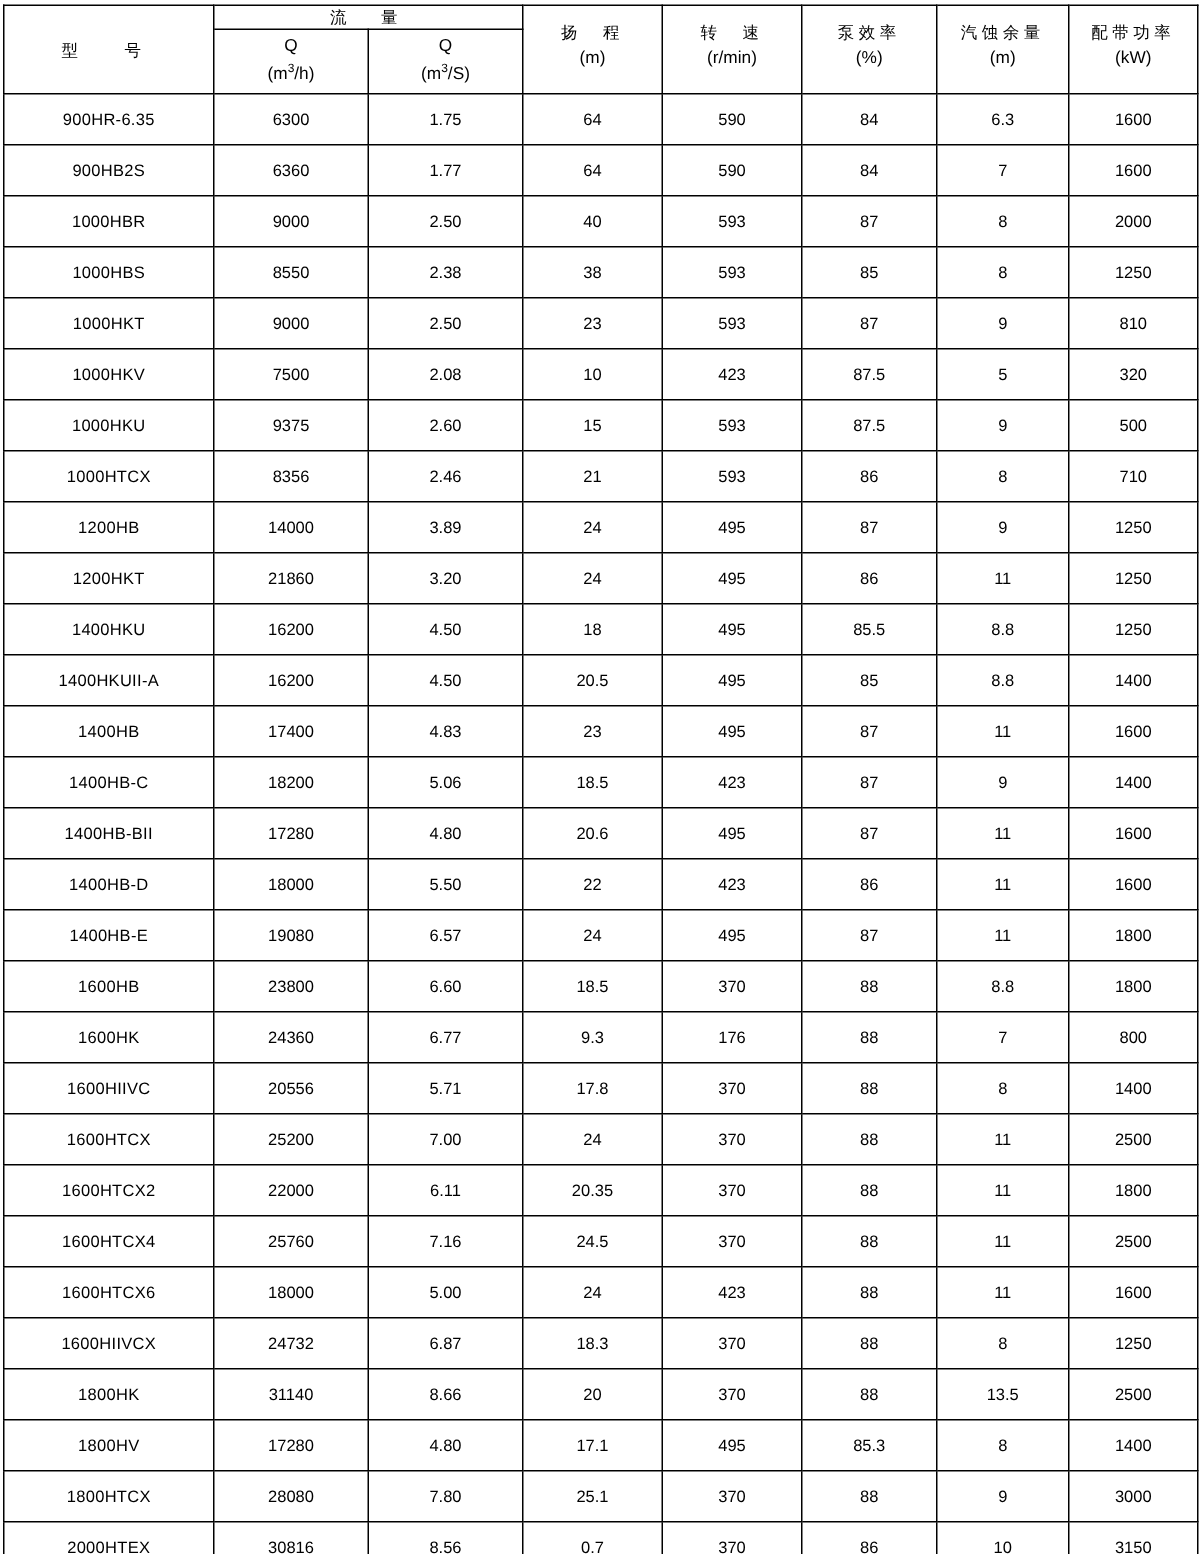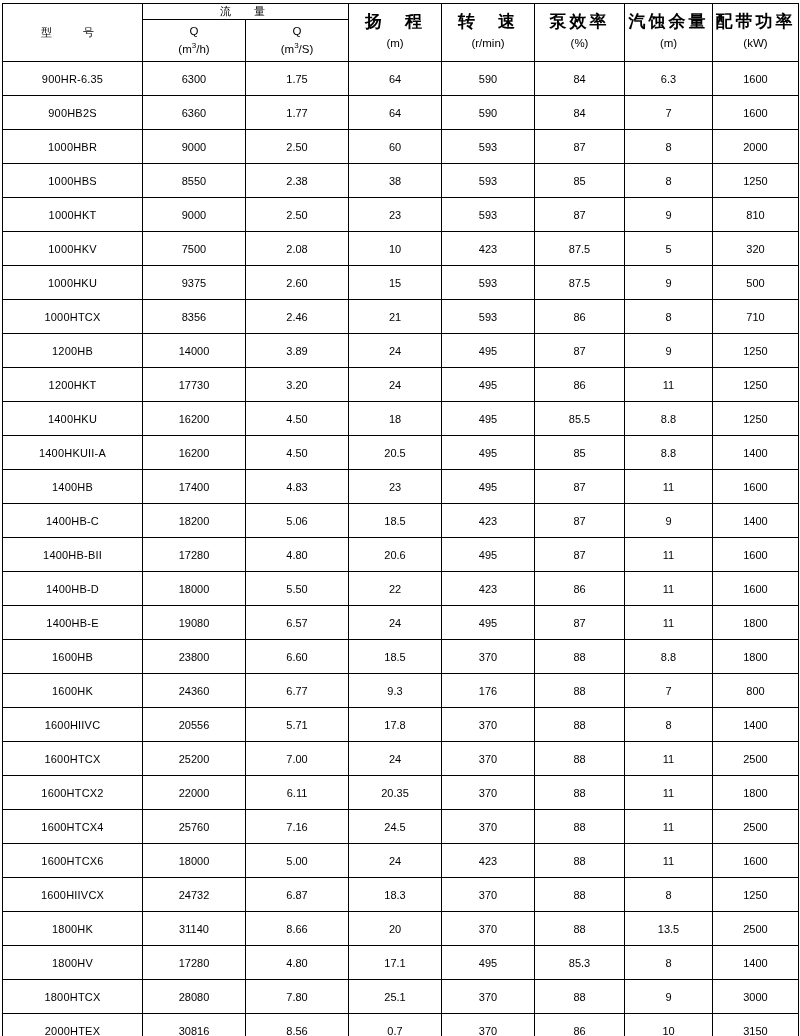--- a/index.html
+++ b/index.html
@@ -53,22 +53,21 @@
     letter-spacing: 6px;
     font-size: 13px;
     padding: 4px 0 4px 0;
   }
   .hdr-model {
     letter-spacing: 10px;
     font-size: 13.5px;
   }
   .hdr-main {
     letter-spacing: 3px;
-    font-size: 17px;
-    font-weight: bold;
+    font-size: 11px;
   }
   .hdr-sub {
     font-size: 11.5px;
     padding-bottom: 4px;
   }
   .hdr-q {
     font-size: 11.5px;
     padding-top: 3px;
   }
   .hdr-unit {
@@ -184,21 +183,21 @@
           <td class="num">64</td>
           <td class="ctr">590</td>
           <td class="ctr">84</td>
           <td class="ctr">7</td>
           <td class="ctr">1600</td>
         </tr>
         <tr>
           <td class="model">1000HBR</td>
           <td class="num">9000</td>
           <td class="num">2.50</td>
-          <td class="num">60</td>
+          <td class="num">40</td>
           <td class="ctr">593</td>
           <td class="ctr">87</td>
           <td class="ctr">8</td>
           <td class="ctr">2000</td>
         </tr>
         <tr>
           <td class="model">1000HBS</td>
           <td class="num">8550</td>
           <td class="num">2.38</td>
           <td class="num">38</td>
@@ -252,21 +251,21 @@
           <td class="num">14000</td>
           <td class="num">3.89</td>
           <td class="num">24</td>
           <td class="ctr">495</td>
           <td class="ctr">87</td>
           <td class="ctr">9</td>
           <td class="ctr">1250</td>
         </tr>
         <tr>
           <td class="model">1200HKT</td>
-          <td class="num">17730</td>
+          <td class="num">21860</td>
           <td class="num">3.20</td>
           <td class="num">24</td>
           <td class="ctr">495</td>
           <td class="ctr">86</td>
           <td class="ctr">11</td>
           <td class="ctr">1250</td>
         </tr>
         <tr>
           <td class="model">1400HKU</td>
           <td class="num">16200</td>

